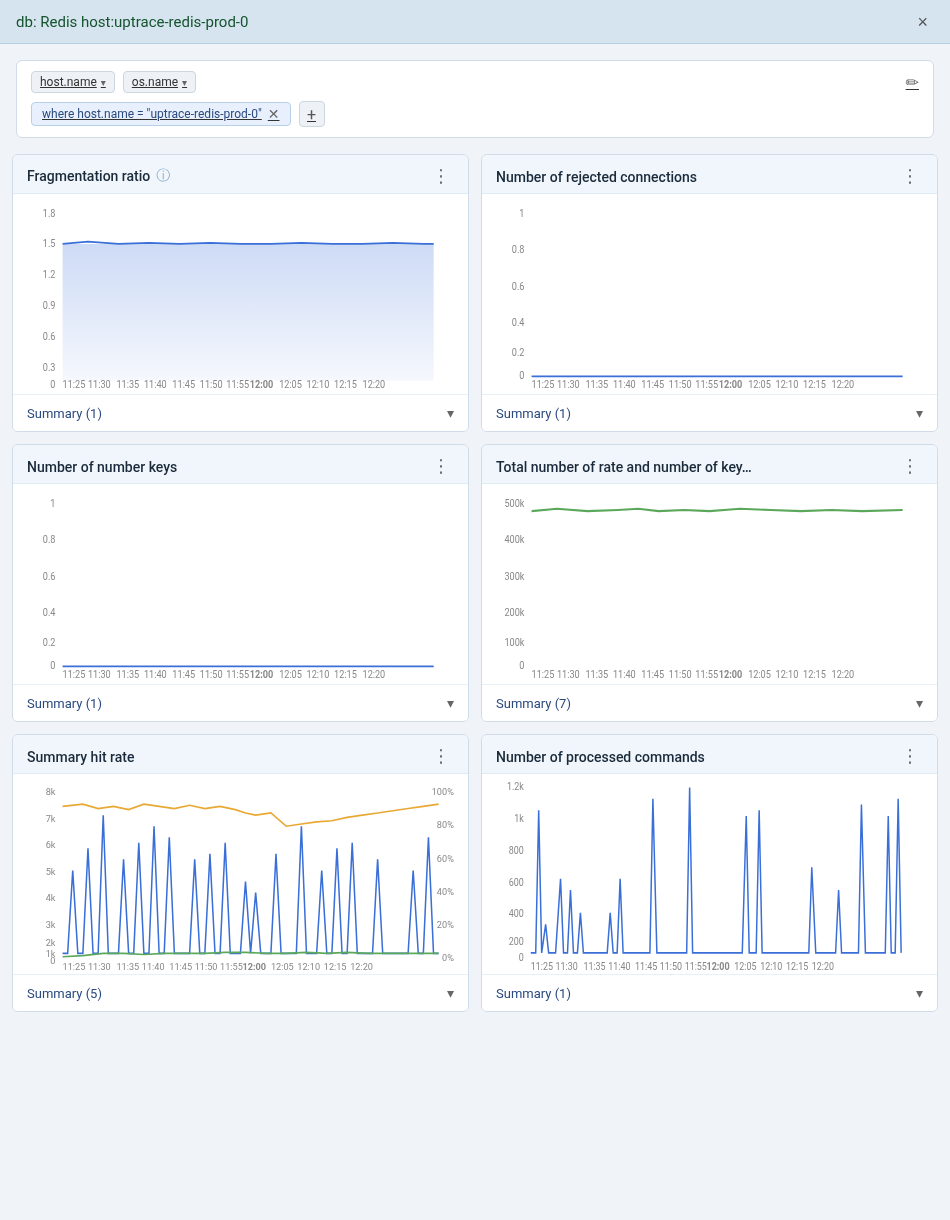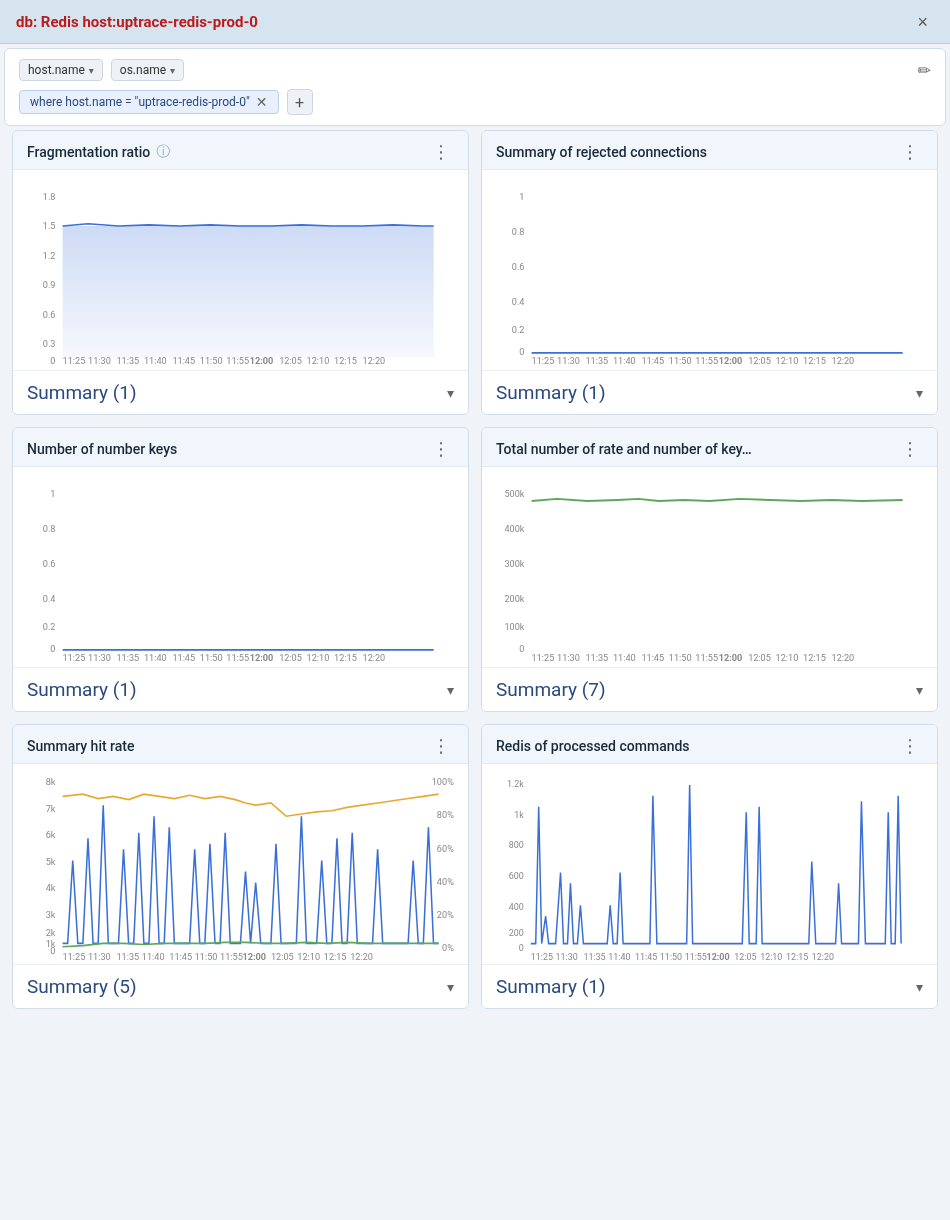--- a/index.html
+++ b/index.html
@@ -16,39 +16,40 @@
       background: #d6e4f0;
       display: flex;
       align-items: center;
       justify-content: space-between;
       padding: 10px 16px;
       height: 44px;
       border-bottom: 1px solid #b8cfe0;
     }
     .window-title {
       font-size: 15px;
-      font-weight: 700;
-      color: #b91c1c;
+      font-weight: 400;
+      color: #14532d;
     }
     .close-btn {
       background: none;
       border: none;
       cursor: pointer;
       font-size: 18px;
       color: #555;
       line-height: 1;
       padding: 2px 6px;
     }
 
     .filter-bar {
       background: #fff;
       border: 1px solid #d0dce8;
-      margin: 4px;
+      margin: 16px;
       border-radius: 6px;
       padding: 10px 14px;
+      text-decoration: underline;
     }
     .filter-row-top {
       display: flex;
       align-items: center;
       gap: 8px;
       margin-bottom: 8px;
     }
     .filter-chip {
       background: #eef2f7;
       border: 1px solid #ccd6e0;
@@ -114,21 +115,21 @@
 
     .chart-card {
       background: #fff;
       border: 1px solid #d0dce8;
       border-radius: 6px;
       overflow: hidden;
     }
 
     .chart-header {
       display: flex;
-      align-items: center;
+      align-items: flex-end;
       justify-content: space-between;
       padding: 12px 14px 8px 14px;
       background: #f0f6fb;
       border-bottom: 1px solid #e0ecf5;
     }
     .chart-title {
       font-size: 14px;
       font-weight: 500;
       color: #1a2a3a;
       display: flex;
@@ -144,37 +145,37 @@
       background: none;
       border: none;
       cursor: pointer;
       font-size: 18px;
       color: #666;
       line-height: 1;
       padding: 0 4px;
     }
 
     .chart-area {
-      padding: 10px 14px 4px 14px;
+      padding: 2px 14px 4px 14px;
       height: 200px;
       position: relative;
       background: #fff;
     }
 
     .chart-footer {
       border-top: 1px solid #e8f0f7;
       padding: 10px 14px;
       display: flex;
       align-items: center;
       justify-content: space-between;
       cursor: pointer;
       background: #fff;
     }
     .summary-label {
-      font-size: 19px;
+      font-size: 13px;
       color: #2a4a7f;
     }
     .chevron-icon {
       color: #666;
       font-size: 14px;
     }
 
     
     .chart-svg {
       width: 100%;
@@ -269,21 +270,21 @@
     </div>
     <div class="chart-footer">
       <span class="summary-label">Summary (1)</span>
       <span class="chevron-icon">▾</span>
     </div>
   </div>
 
   <div class="chart-card">
     <div class="chart-header">
       <div class="chart-title">
-        <span>Summary of rejected connections</span>
+        <span>Number of rejected connections</span>
       </div>
       <button class="more-btn">⋮</button>
     </div>
     <div class="chart-area">
       <svg class="chart-svg" viewBox="0 0 420 170" preserveAspectRatio="none">
         <text x="28" y="18" class="y-label">1</text>
         <text x="28" y="50" class="y-label">0.8</text>
         <text x="28" y="82" class="y-label">0.6</text>
         <text x="28" y="114" class="y-label">0.4</text>
         <text x="28" y="140" class="y-label">0.2</text>
@@ -432,21 +433,21 @@
     </div>
     <div class="chart-footer">
       <span class="summary-label">Summary (5)</span>
       <span class="chevron-icon">▾</span>
     </div>
   </div>
 
   <div class="chart-card">
     <div class="chart-header">
       <div class="chart-title">
-        <span>Redis of processed commands</span>
+        <span>Number of processed commands</span>
       </div>
       <button class="more-btn">⋮</button>
     </div>
     <div class="chart-area">
       <svg class="chart-svg" viewBox="0 0 430 170" preserveAspectRatio="none">
         <text x="28" y="12" class="y-label">1.2k</text>
         <text x="28" y="40" class="y-label">1k</text>
         <text x="28" y="68" class="y-label">800</text>
         <text x="28" y="96" class="y-label">600</text>
         <text x="28" y="124" class="y-label">400</text>

